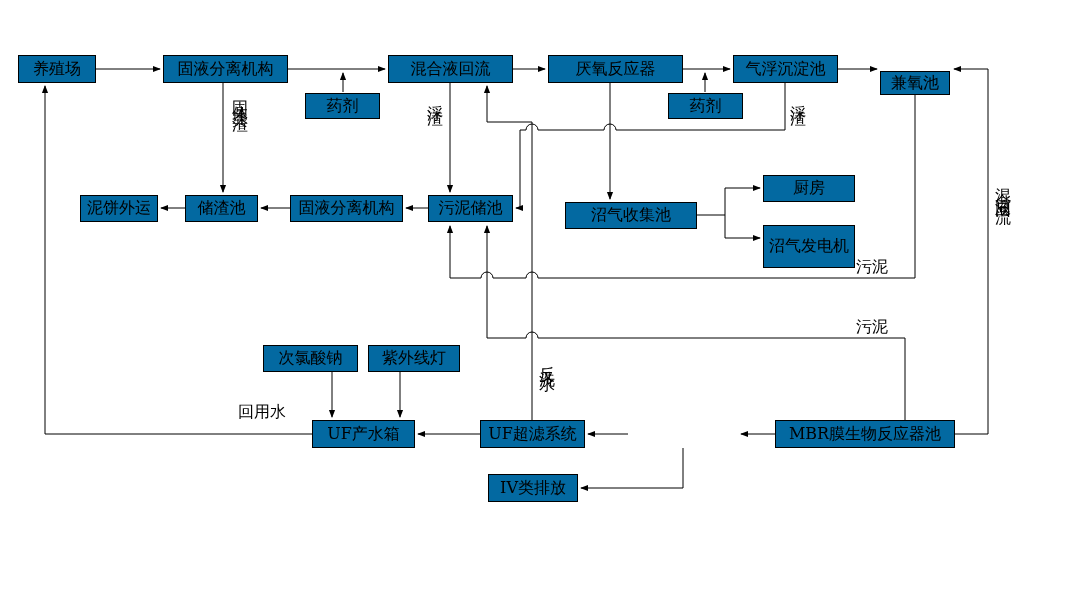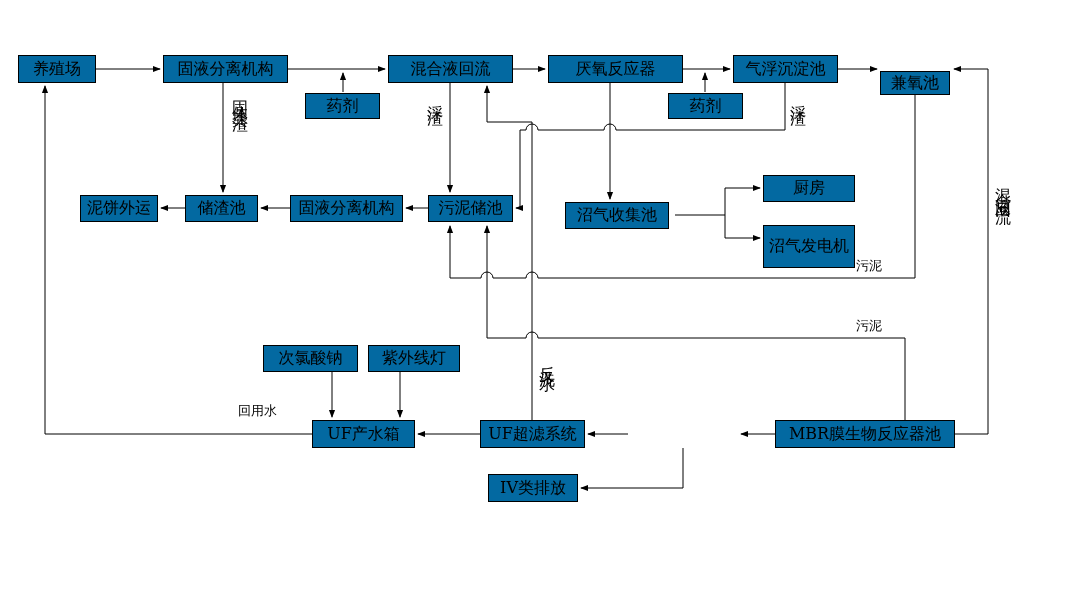--- a/index.html
+++ b/index.html
@@ -10,21 +10,21 @@
   svg.wires{position:absolute;left:0;top:0;width:1066px;height:608px;}
   .node{
     position:absolute;box-sizing:border-box;border:1px solid #000;background:#0369a1;
     display:flex;align-items:center;justify-content:center;
     font-size:16px;white-space:nowrap;z-index:2;
   }
   .vlabel{
     position:absolute;writing-mode:vertical-rl;text-orientation:upright;
     font-size:16px;letter-spacing:5px;line-height:1;z-index:2;
   }
-  .hlabel{position:absolute;font-size:13px;white-space:nowrap;z-index:2;}
+  .hlabel{position:absolute;font-size:16px;white-space:nowrap;z-index:2;}
 </style>
 </head>
 <body>
 
 <div class="canvas">
 
   <svg class="wires" viewBox="0 0 1066 608">
     <defs>
       <marker id="ah" viewBox="0 0 10 10" refX="8" refY="5" markerWidth="9" markerHeight="9" orient="auto">
         <path d="M0,1.5 L9,5 L0,8.5 Z" fill="#000"></path>
@@ -91,21 +91,21 @@
     </div>
   <div class="node" style="left:185px;top:195px;width:73px;height:27px">
       <span>储渣池</span>
     </div>
   <div class="node" style="left:290px;top:195px;width:113px;height:27px">
       <span>固液分离机构</span>
     </div>
   <div class="node" style="left:428px;top:195px;width:85px;height:27px">
       <span>污泥储池</span>
     </div>
-  <div class="node" style="left:565px;top:202px;width:104px;height:27px">
+  <div class="node" style="left:565px;top:202px;width:132px;height:27px">
       <span>沼气收集池</span>
     </div>
   <div class="node" style="left:763px;top:175px;width:92px;height:27px">
       <span>厨房</span>
     </div>
   <div class="node" style="left:763px;top:225px;width:92px;height:43px">
       <span>沼气发电机</span>
     </div>
 
   <div class="node" style="left:263px;top:345px;width:95px;height:27px">

